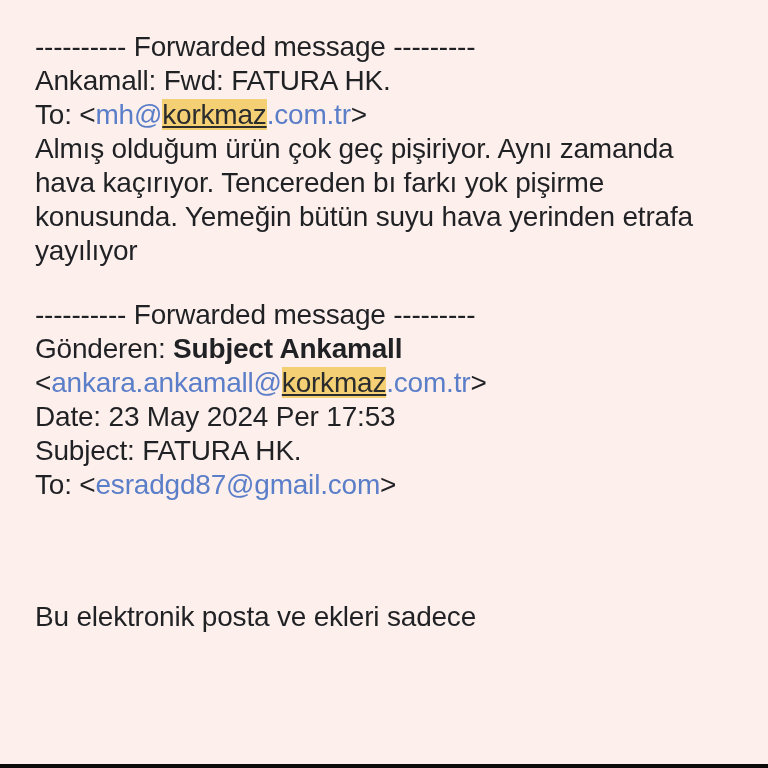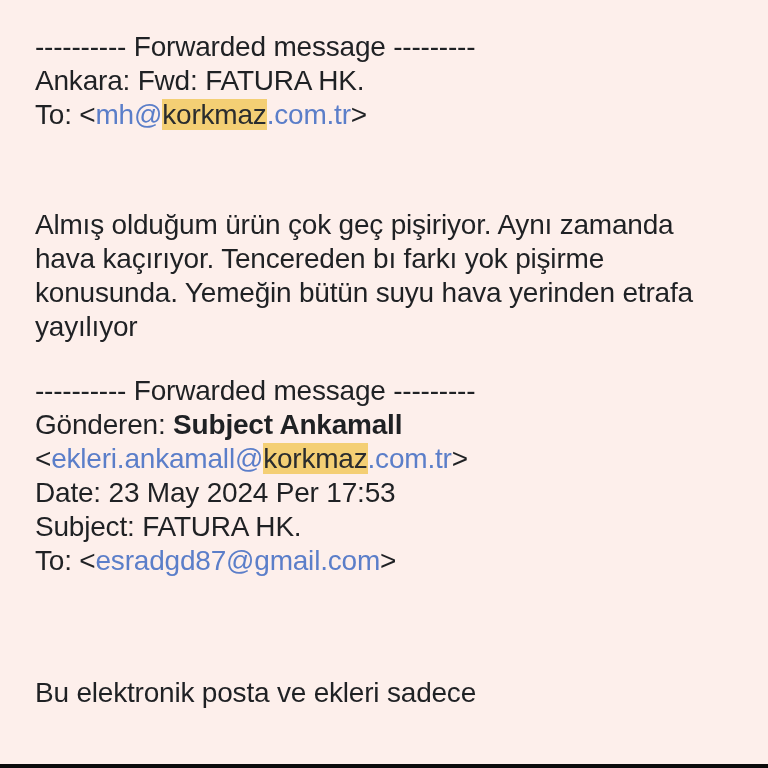--- a/index.html
+++ b/index.html
@@ -16,57 +16,58 @@
     letter-spacing: -0.2px;
     color: var(--text, #1f2124);
   }
   .content { padding: 30px 30px 0 35px; }
   .line { white-space: normal; }
   .bold { font-weight: 700; }
   .link { color: var(--link, #5b7ec9); cursor: pointer; }
   .hl {
     background: var(--highlight_bg, #f4cf74);
     color: var(--highlight_text, #2a2c2e);
+    text-decoration: underline;
   }
-  .body-paragraph { margin-top: 76px; }
+  .body-paragraph { }
   .forward-block-2 { margin-top: 30px; }
   .footer-disclaimer { margin-top: 98px; }
   .bottom-bar {
     position: absolute;
     left: 0; bottom: 0;
     width: 100%; height: 4px;
     background: var(--bottom_bar, #0b0b0b);
   }
 </style>
 </head>
 <body>
 
 <div class="screen">
   <div class="content">
 
     <div class="forward-block">
       <div class="line">
         <span>---------- Forwarded message ---------</span>
       </div>
       <div class="line">
-        <span>Ankara: Fwd: FATURA HK.</span>
+        <span>Ankamall: Fwd: FATURA HK.</span>
       </div>
       <div class="line">
         <span>To: </span><span>&lt;</span><span class="link"><span>mh@</span><span class="hl">korkmaz</span><span>.com.tr</span></span><span>&gt;</span>
       </div>
     </div>
 
     <div class="line body-paragraph">Almış olduğum ürün çok geç pişiriyor. Aynı zamanda hava kaçırıyor. Tencereden bı farkı yok pişirme konusunda. Yemeğin bütün suyu hava yerinden etrafa yayılıyor</div>
 
     <div class="forward-block forward-block-2">
       <div class="line">
         <span>---------- Forwarded message ---------</span>
       </div>
       <div class="line">
-        <span>Gönderen: </span><span class="bold">Subject Ankamall</span><span> &lt;</span><span class="link"><span>ekleri.ankamall@</span><span class="hl">korkmaz</span><span>.com.tr</span></span><span>&gt;</span>
+        <span>Gönderen: </span><span class="bold">Subject Ankamall</span><span> &lt;</span><span class="link"><span>ankara.ankamall@</span><span class="hl">korkmaz</span><span>.com.tr</span></span><span>&gt;</span>
       </div>
       <div class="line">
         <span>Date: 23 May 2024 Per 17:53</span>
       </div>
       <div class="line">
         <span>Subject: FATURA HK.</span>
       </div>
       <div class="line">
         <span>To: </span><span>&lt;</span><span class="link">esradgd87@gmail.com</span><span>&gt;</span>
       </div>

